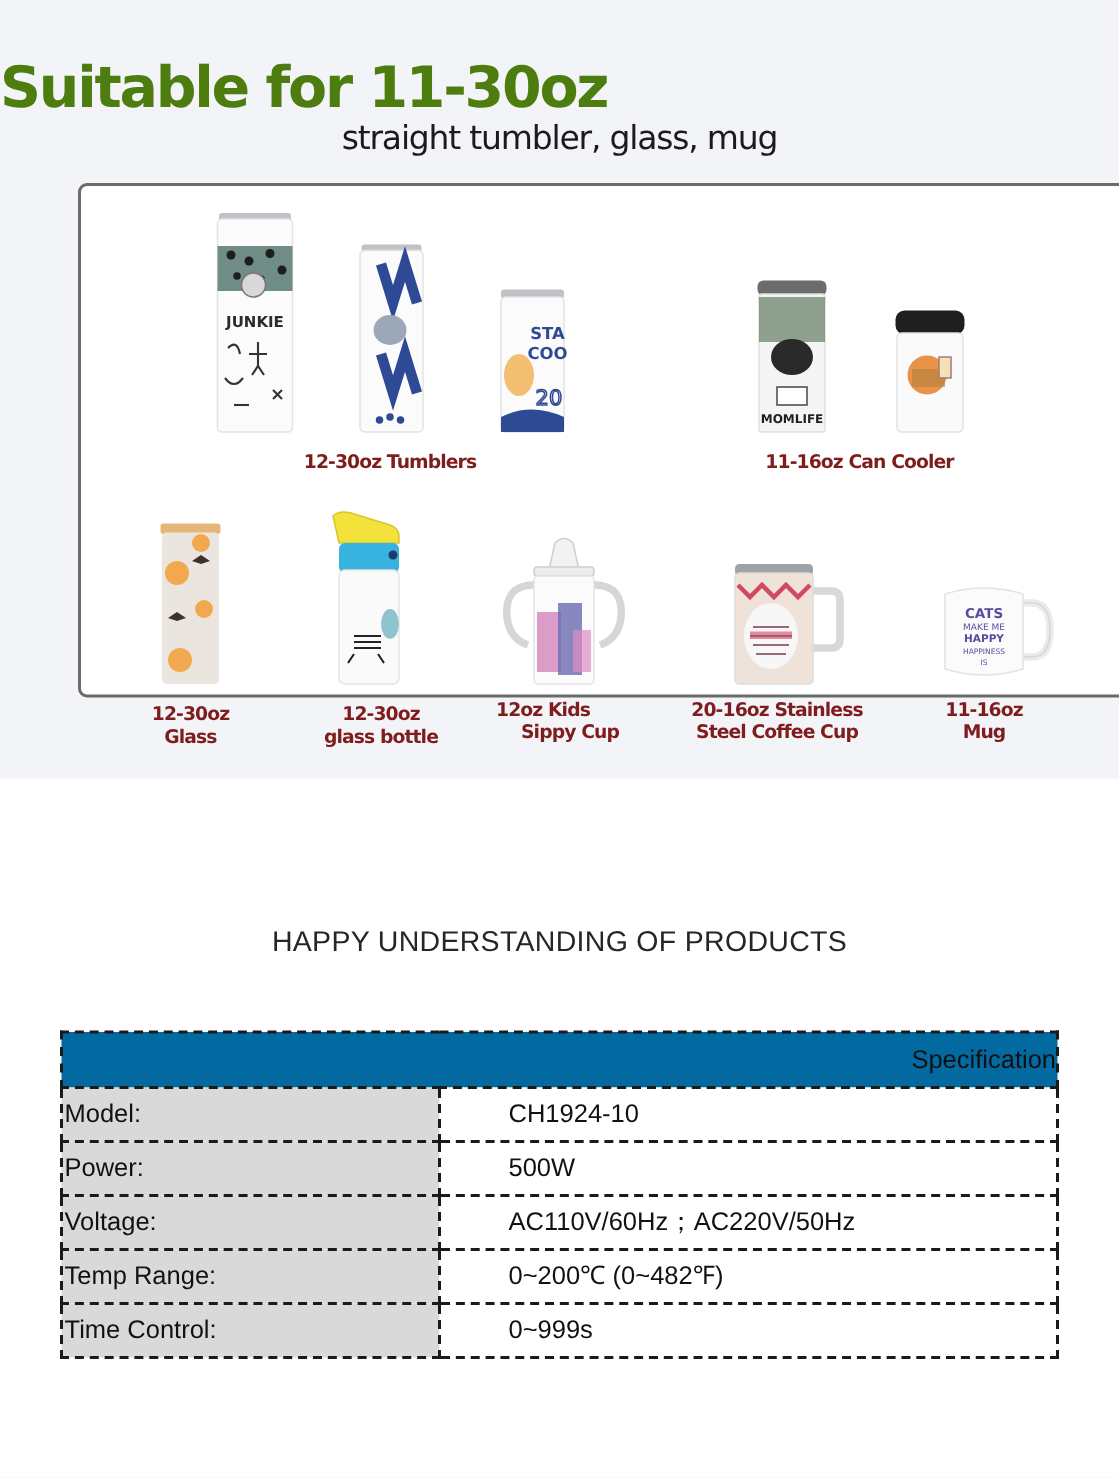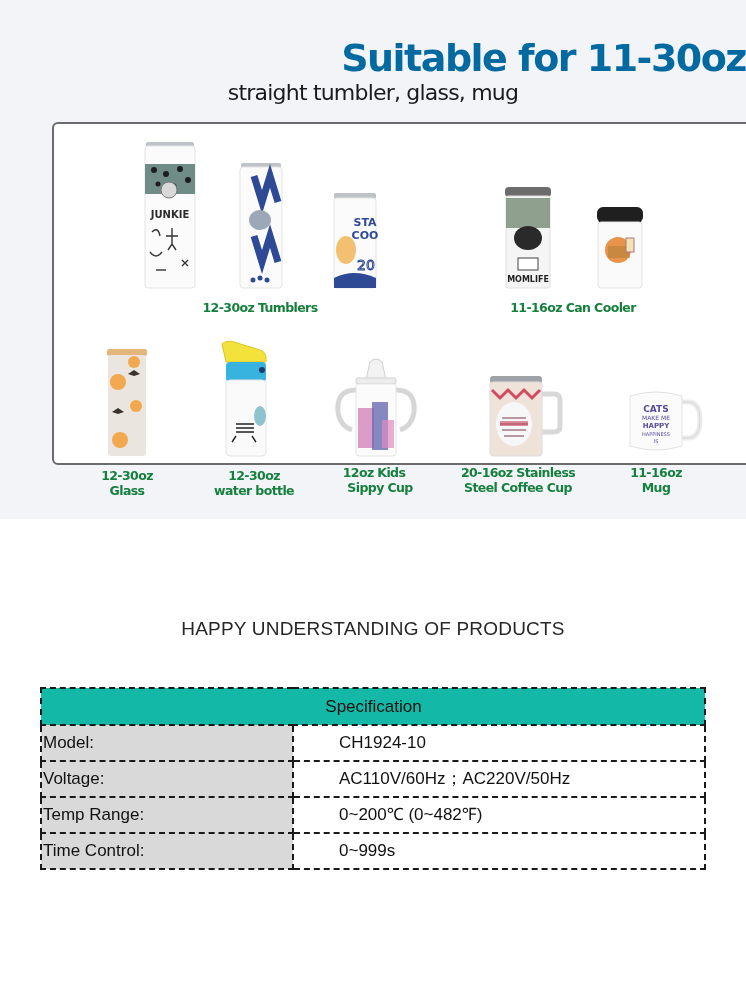--- a/index.html
+++ b/index.html
@@ -4,50 +4,50 @@
 <style>
   html, body { margin: 0; padding: 0; }
   body {
     width: 746px; height: 985px; background: #ffffff; position: relative; overflow: hidden;
     font-family: "DejaVu Sans", sans-serif; color: #1e1e1e;
   }
   .top-section {
     position: absolute; left: 0; top: 0; width: 746px; height: 519px; background: #f3f4f8;
   }
   .title {
-    position: absolute; left: 0; top: 34px; width: 746px; text-align: right;
+    position: absolute; left: 0; top: 34px; width: 746px; text-align: left;
     font-family: "DejaVu Sans", sans-serif; font-weight: bold; font-size: 38px; letter-spacing: -1.5px;
-    color: #0369a1; line-height: 48px;
+    color: #4d7c0f; line-height: 48px;
   }
   .subtitle {
     position: absolute; left: 0; top: 78px; width: 746px; text-align: center;
     font-family: "DejaVu Sans", sans-serif; font-weight: normal; font-size: 22px; letter-spacing: -0.8px;
     color: #1b1b1d; line-height: 30px;
   }
   .card {
     position: absolute; left: 20px; top: 122px; width: 703px; height: 343px;
     background: #ffffff; border: 2px solid #6b6b6b; border-radius: 6px; box-sizing: border-box; margin-left: 32px;
   }
   .product { position: absolute; }
   .label {
     position: absolute; text-align: center; font-family: "DejaVu Sans", sans-serif; font-weight: bold;
-    font-size: 12.5px; letter-spacing: -0.6px; color: #15803d; line-height: 16px; white-space: nowrap;
+    font-size: 12.5px; letter-spacing: -0.6px; color: #7f1d1d; line-height: 16px; white-space: nowrap;
   }
   .section-heading {
     position: absolute; left: 0; top: 618px; width: 746px; text-align: center;
     font-family: "Liberation Sans", sans-serif; font-size: 19px; color: #262626; letter-spacing: 0.2px;
   }
   table.spec {
     position: absolute; left: 40px; top: 687px; width: 666px; border-collapse: collapse;
     font-family: "Liberation Sans", sans-serif; font-size: 17px; color: #111;
   }
   table.spec td, table.spec th {
     border: 2px dashed #1a1a1a; height: 34px; padding: 0 0 0 1px; line-height: 34px; box-sizing: border-box;
   }
-  table.spec th { background: #14b8a6; font-weight: normal; text-align: center; height: 37px; }
+  table.spec th { background: #0369a1; font-weight: normal; text-align: right; height: 37px; }
   table.spec td.k { background: #d9d9d9; width: 252px; }
   table.spec td.v { background: #ffffff; padding-left: 45px; }
 </style>
 </head>
 <body>
 
 <div class="top-section">
   <div class="title">Suitable for 11-30oz</div>
   <div class="subtitle">straight tumbler, glass, mug</div>
 
@@ -141,33 +141,33 @@
       <rect x="8" y="22" width="40" height="20" rx="4" fill="#38b3df"></rect>
       <circle cx="44" cy="30" r="3" fill="#1f3a6d"></circle>
       <rect x="8" y="40" width="40" height="76" rx="4" fill="#fafafa" stroke="#e4e4e4"></rect>
       <ellipse cx="42" cy="76" rx="6" ry="10" fill="#8fc3cf"></ellipse>
       <g stroke="#222" stroke-width="1.4">
           <path d="M18 84 h18 M18 88 h18 M18 92 h18"></path>
           <path d="M18 96 l-4 6 M34 96 l4 6"></path>
         </g>
     </svg>
     <div class="label" style="left:140px;top:344px;width:120px">12-30oz</div>
-    <div class="label" style="left:140px;top:359px;width:120px">water bottle</div>
+    <div class="label" style="left:140px;top:359px;width:120px">glass bottle</div>
 
     <svg class="product" style="left:278px;top:234px" width="88" height="100" viewBox="0 0 88 100">
       <path d="M38 4 q6 -6 12 0 l4 18 h-20 z" fill="#f2f2f2" stroke="#cfcfcf"></path>
       <rect x="24" y="20" width="40" height="6" rx="2" fill="#ececec" stroke="#d0d0d0"></rect>
       <path d="M24 32 q-20 0 -18 22 q2 14 14 18" stroke="#d6d6d6" stroke-width="5" fill="none"></path>
       <path d="M64 32 q20 0 18 22 q-2 14 -14 18" stroke="#d6d6d6" stroke-width="5" fill="none"></path>
       <rect x="24" y="26" width="40" height="72" rx="3" fill="#fbfbfb" stroke="#e4e4e4"></rect>
       <rect x="26" y="50" width="16" height="40" fill="#d07cb6" opacity="0.75"></rect>
       <rect x="40" y="44" width="16" height="48" fill="#6b6bb3" opacity="0.8"></rect>
       <rect x="50" y="62" width="12" height="28" fill="#e08cc0" opacity="0.7"></rect>
     </svg>
-    <div class="label" style="left:260px;top:341px;width:120px">12oz Kids</div>
+    <div class="label" style="left:248px;top:341px;width:120px">12oz Kids</div>
     <div class="label" style="left:266px;top:356px;width:120px">Sippy Cup</div>
 
     <svg class="product" style="left:434px;top:250px" width="76" height="84" viewBox="0 0 76 84">
       <rect x="2" y="2" width="52" height="8" rx="3" fill="#9fa3a8"></rect>
       <path d="M52 20 h14 q6 0 6 6 v26 q0 6 -6 6 h-14" stroke="#d8d8d8" stroke-width="5" fill="none"></path>
       <rect x="2" y="8" width="52" height="74" rx="3" fill="#efe2d9" stroke="#dcdcdc"></rect>
       <path d="M4 16 l8 8 l8 -8 l8 8 l8 -8 l8 8 l8 -8" stroke="#d04a62" stroke-width="3" fill="none"></path>
       <ellipse cx="26" cy="50" rx="18" ry="22" fill="#f7f7f7"></ellipse>
       <g stroke="#7a3a4a" stroke-width="1">
           <path d="M14 44 h24 M12 50 h28 M14 56 h24 M16 62 h20"></path>
@@ -197,20 +197,24 @@
 <table class="spec">
   <tbody>
       <tr>
     <th colspan="2">Specification</th>
   </tr>
   <tr>
     <td class="k">Model:</td>
     <td class="v">CH1924-10</td>
   </tr>
   <tr>
+    <td class="k">Power:</td>
+    <td class="v">500W</td>
+  </tr>
+  <tr>
     <td class="k">Voltage:</td>
     <td class="v">AC110V/60Hz；AC220V/50Hz</td>
   </tr>
   <tr>
     <td class="k">Temp Range:</td>
     <td class="v">0~200℃ (0~482℉)</td>
   </tr>
   <tr>
     <td class="k">Time Control:</td>
     <td class="v">0~999s</td>

